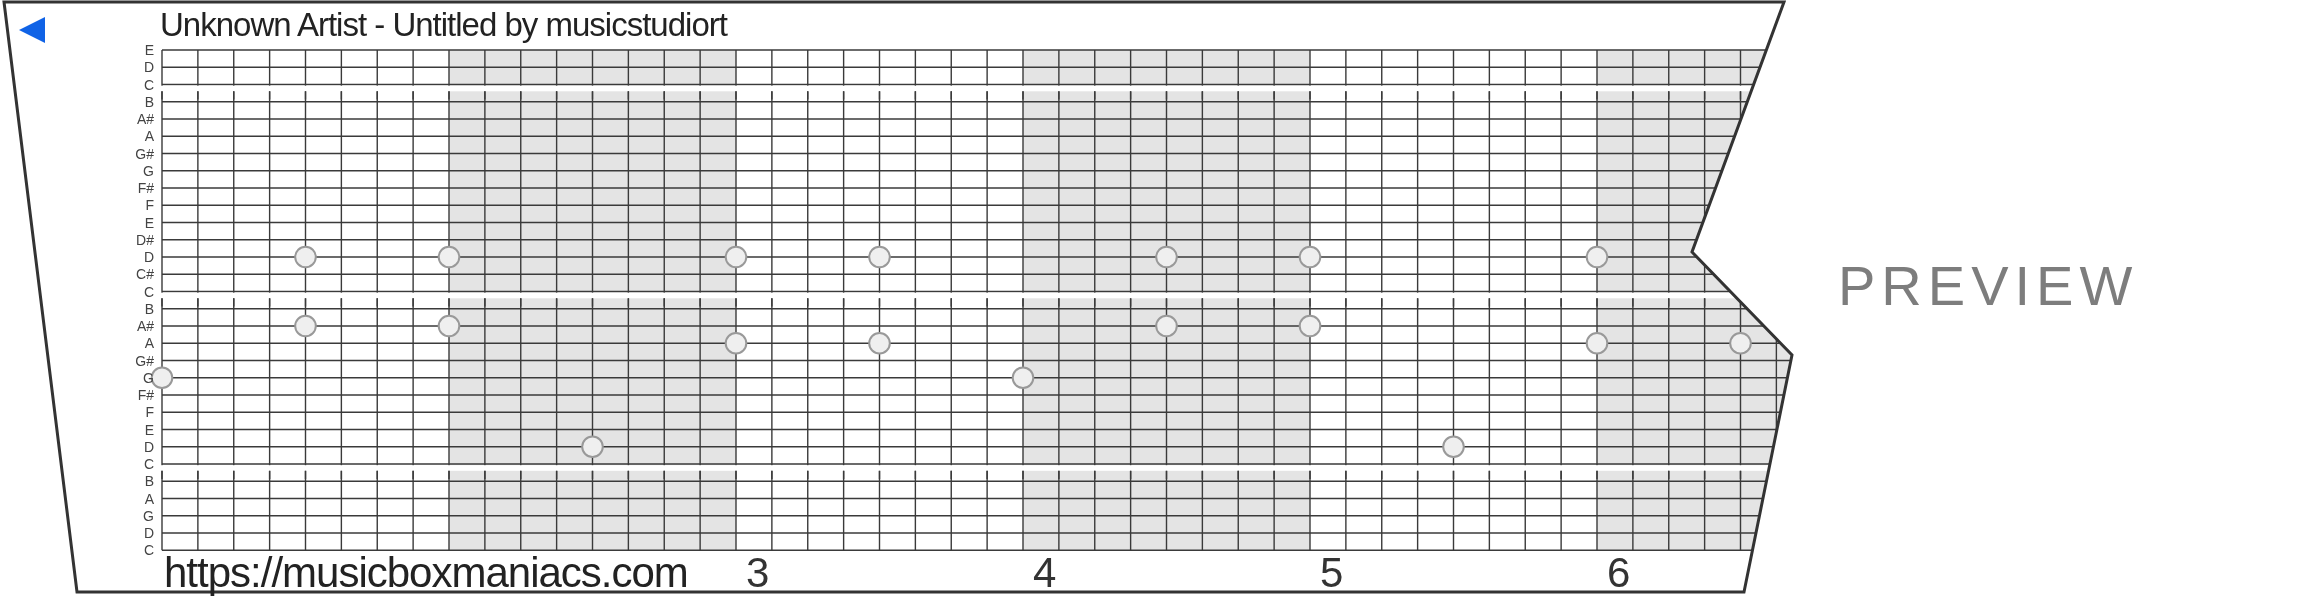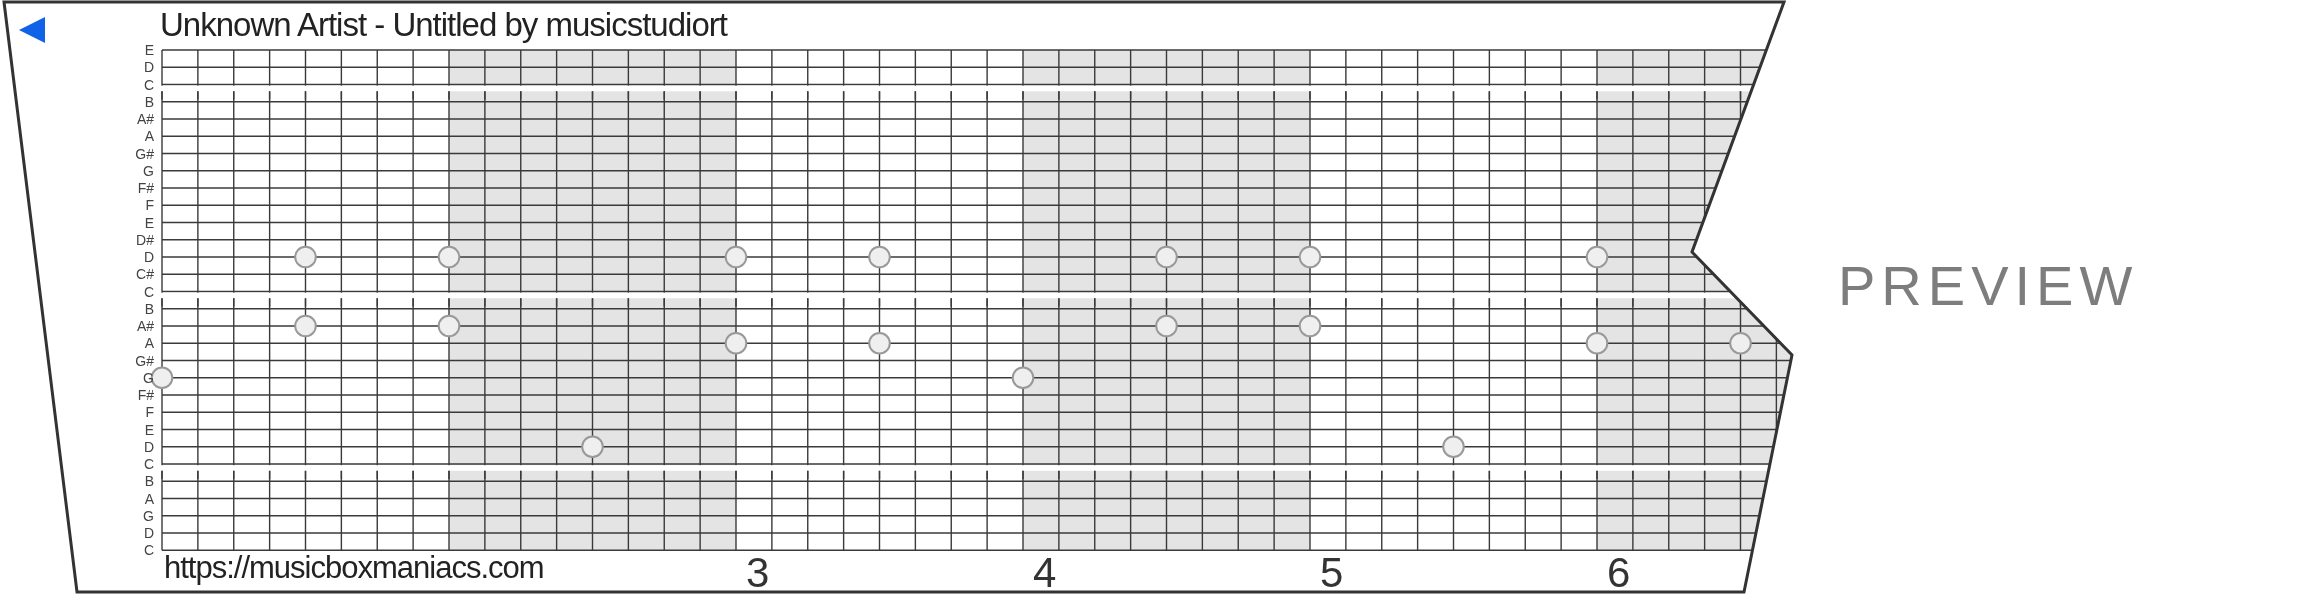--- a/index.html
+++ b/index.html
@@ -1,21 +1,21 @@
 <!DOCTYPE html>
 <html><head>
 <meta charset="utf-8">
 <style>
   html,body{margin:0;padding:0;background:#ffffff;width:2310px;height:597px;overflow:hidden;
             font-family:"Liberation Sans", sans-serif;}
   #stage{position:relative;width:2310px;height:597px;}
   #strip-svg{position:absolute;left:0;top:0;}
   .ovl{position:absolute;white-space:nowrap;}
   #title{left:160px;top:8px;font-size:33px;line-height:1;letter-spacing:-1px;color:#222;}
-  #footer-url{left:164px;top:552px;font-size:31px;line-height:1;letter-spacing:-1px;color:#222;}
+  #footer-url{left:164px;top:552px;font-size:42px;line-height:1;letter-spacing:-1px;color:#222;}
   #watermark{left:1838px;top:258px;font-size:56px;line-height:1;letter-spacing:6px;color:#7d7d7d;}
   .note-label{position:absolute;width:44px;left:110px;height:16px;line-height:16px;
               text-align:right;font-size:14px;color:#444;}
   .measure-number{position:absolute;top:552px;font-size:42px;line-height:1;color:#333;}
 </style>
 </head>
 <body>
 
 <div id="stage">
   <svg id="strip-svg" width="2310" height="597" viewBox="0 0 2310 597">

